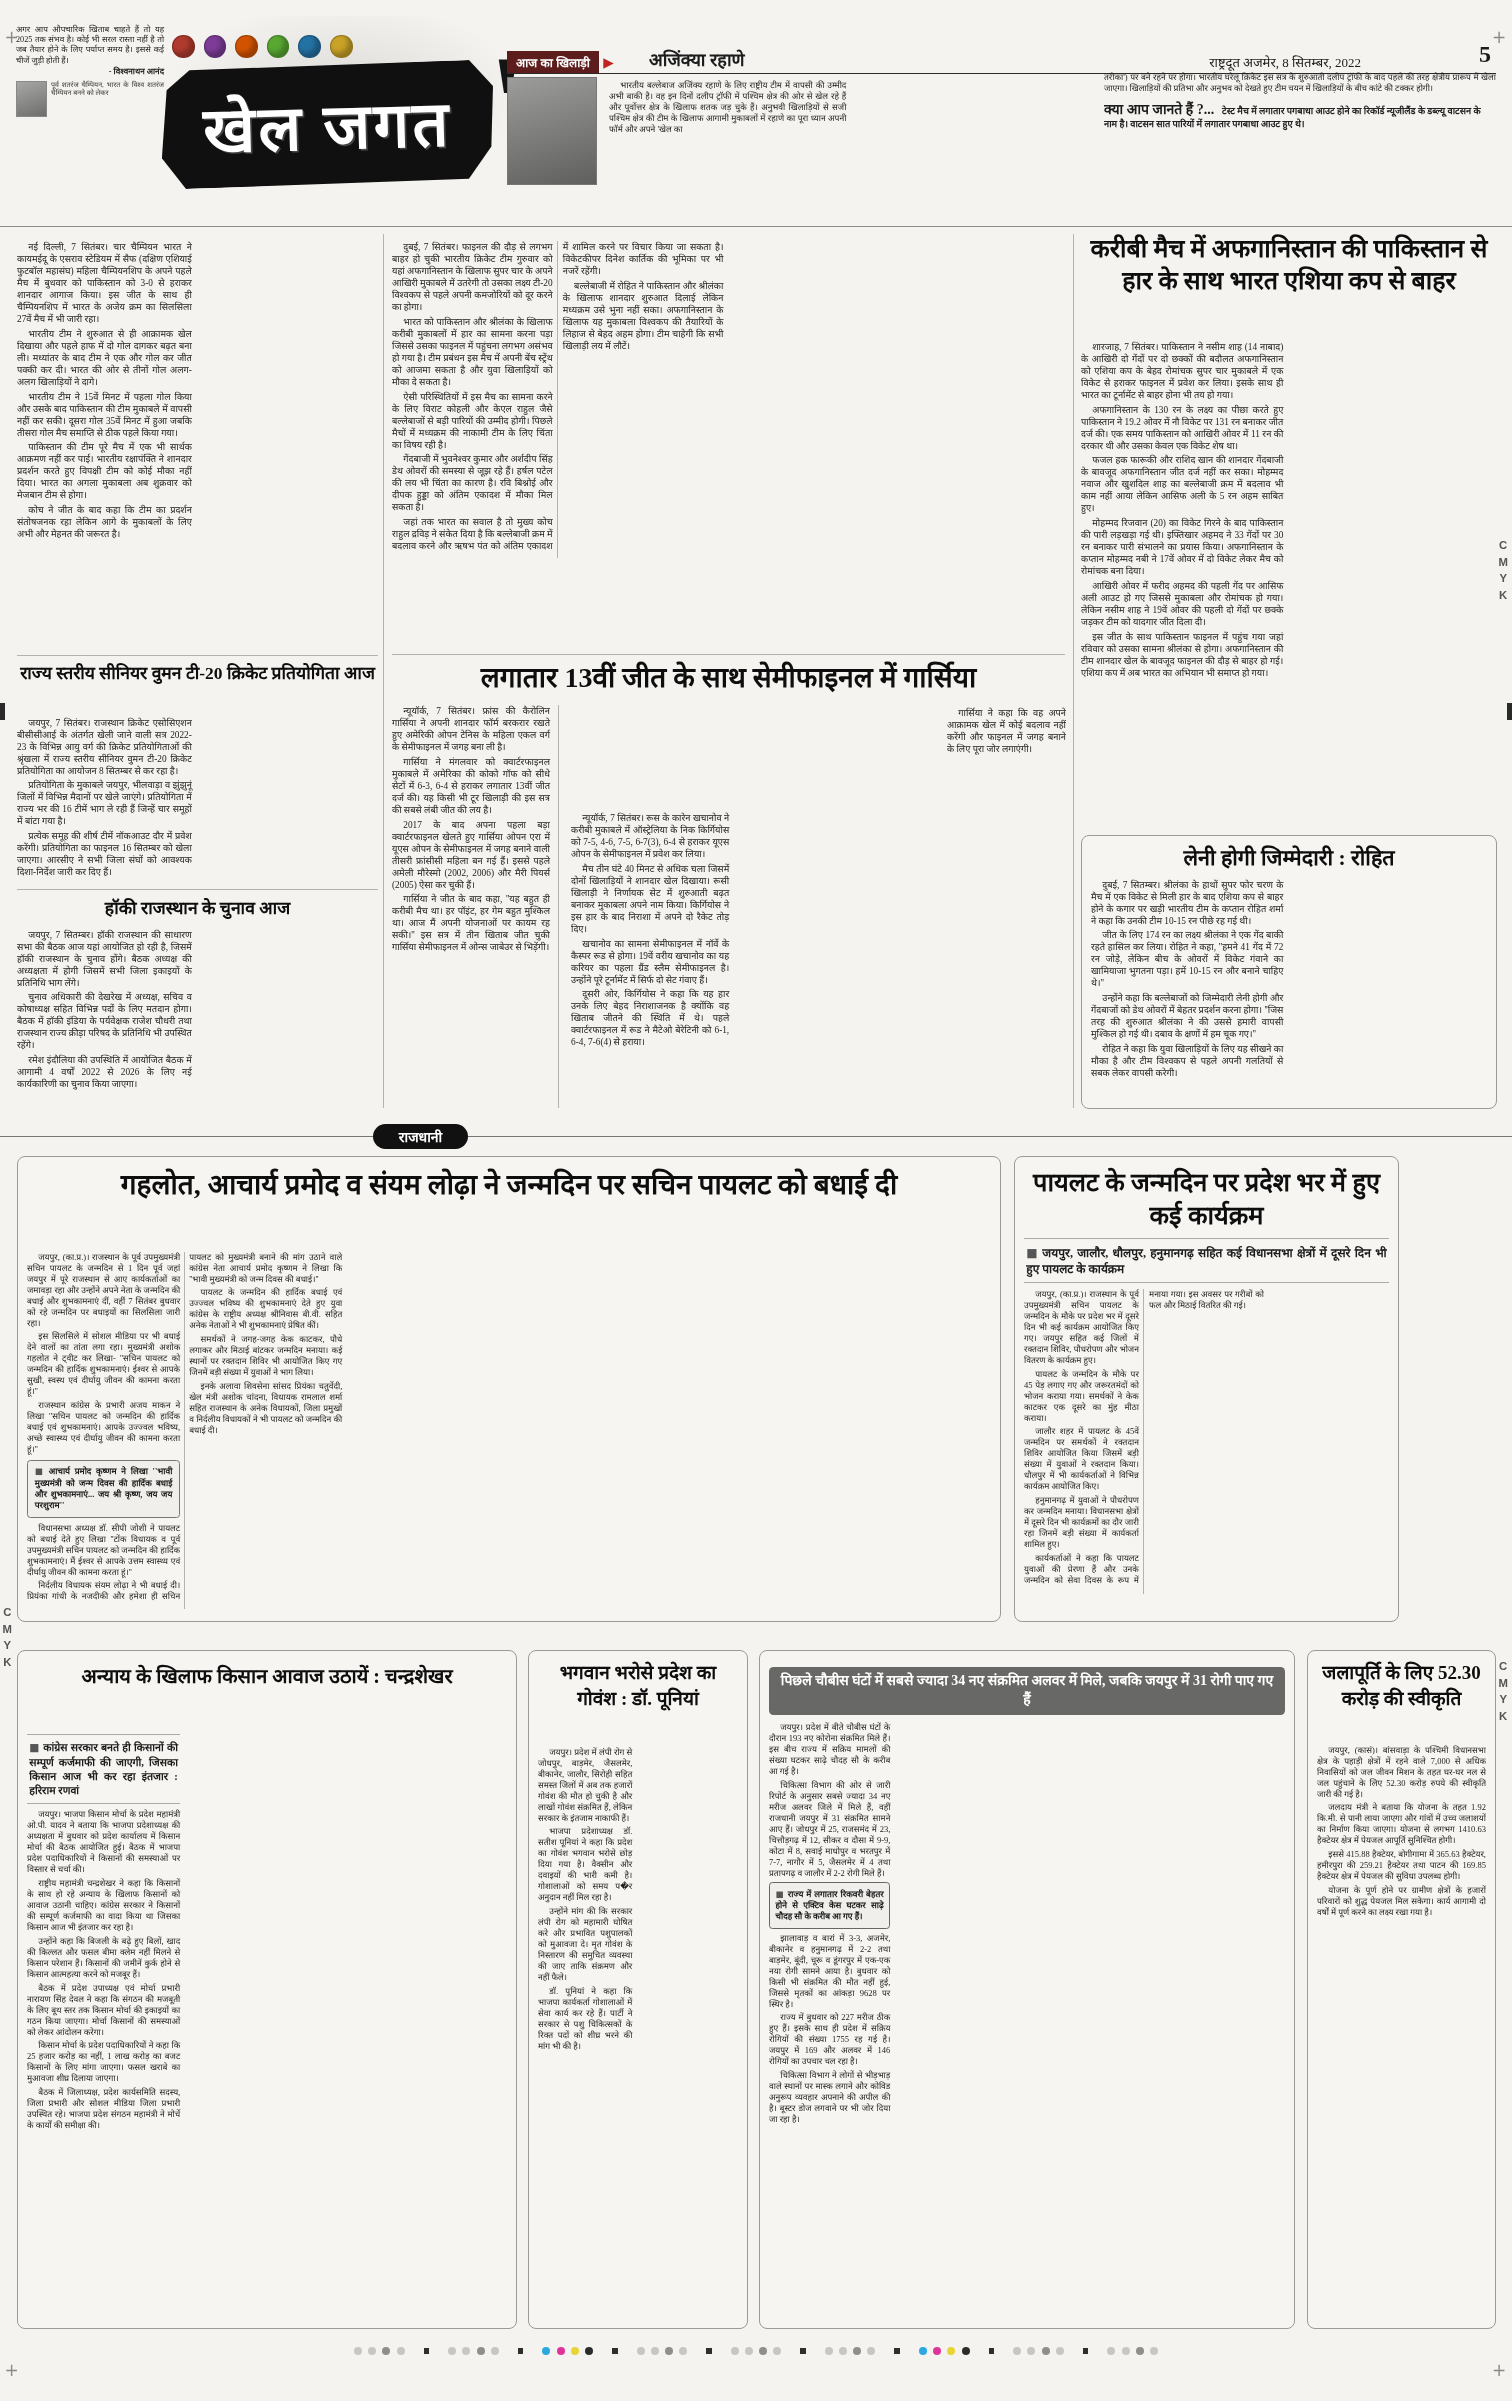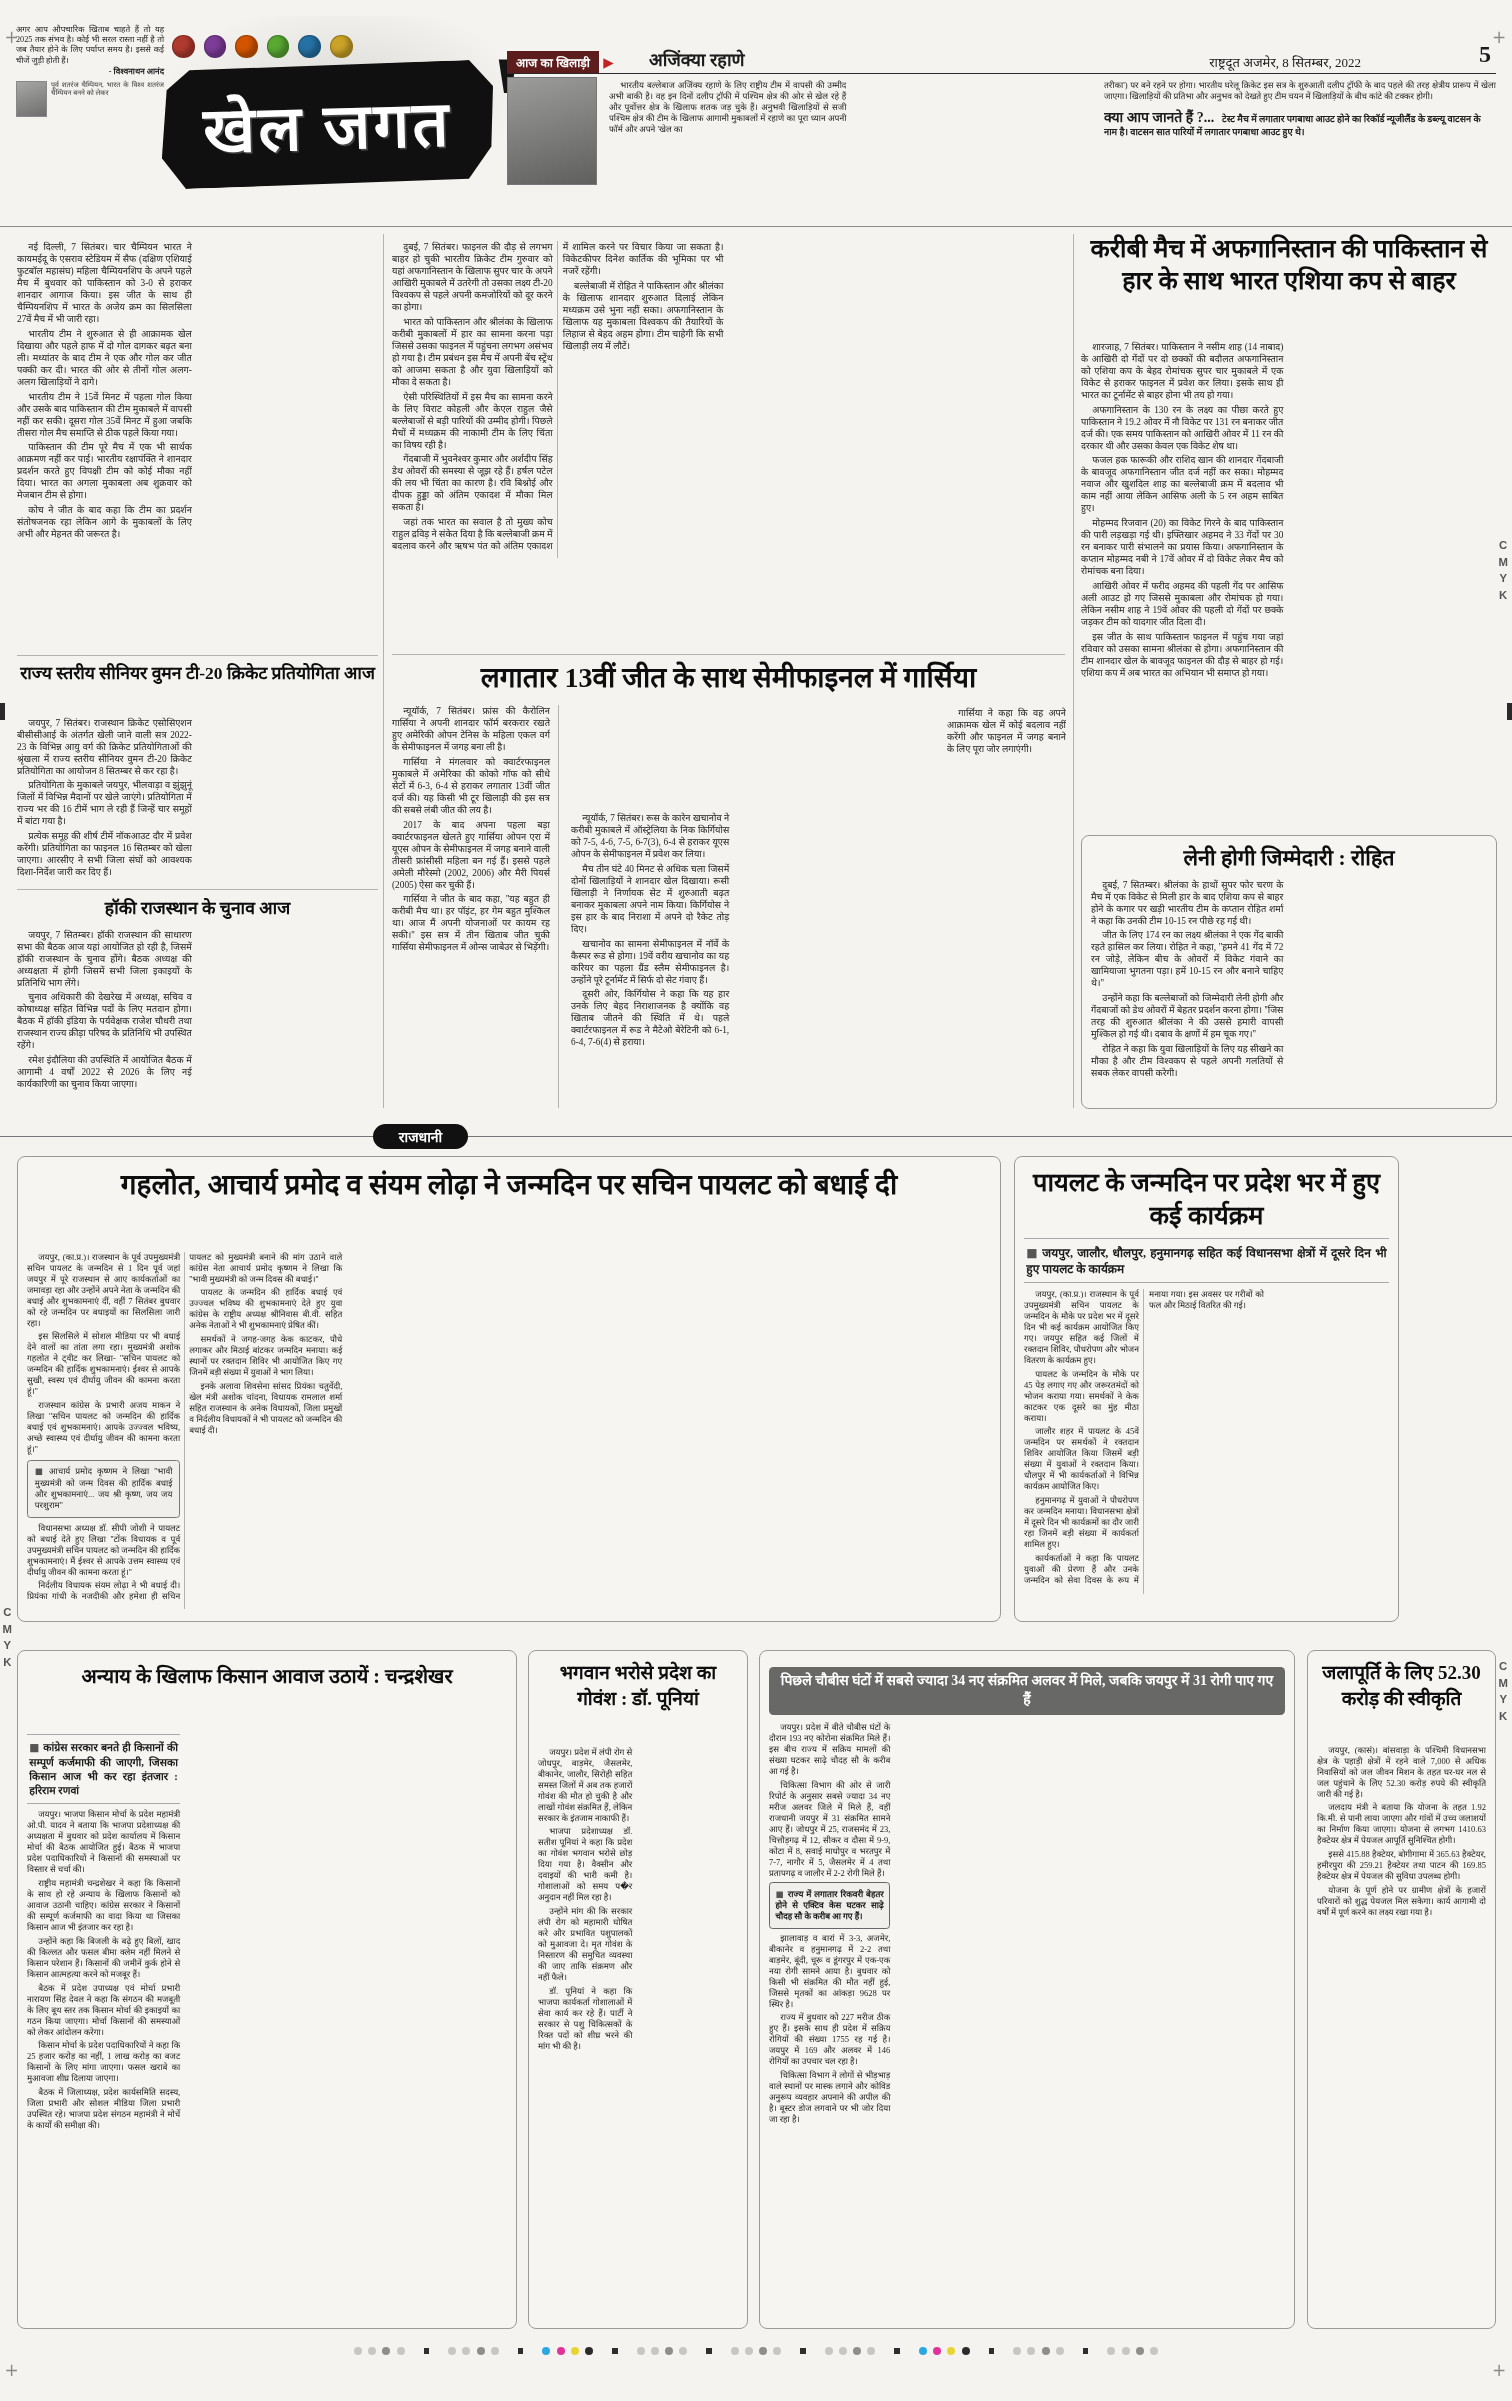--- a/index.html
+++ b/index.html
@@ -32,26 +32,26 @@
 .quote-glyph{position:absolute;left:488px;top:40px;width:51px;height:113px;font-size:141px;line-height:130px;font-weight:bold;color:#141414}
 .pl-wrap{position:absolute;left:507px;top:51px;display:flex;align-items:center;gap:4.5px}
 .pl-label{background:#5d1d1d;color:#fff;font-weight:bold;font-size:12px;padding:2.8px 9px;font-family:"Liberation Sans",sans-serif}
 .pl-arrow{color:#c22222;font-size:13.6px;font-family:"DejaVu Sans",sans-serif}
 .player-photo{position:absolute;left:507px;top:77px;width:90px;height:108px;background:linear-gradient(165deg,#9c9c9a,#5f5f5d);border:0.6px solid #777}
 .player-name{position:absolute;left:649px;top:47px;width:203px;font-size:18px;font-weight:bold}
 .top-date{position:absolute;left:1045px;top:53px;width:316px;font-size:13px;text-align:right}
 .page-num{position:absolute;left:1471px;top:41px;width:28px;font-size:24px;font-weight:bold;text-align:center}
 .name-rule{position:absolute;left:507px;top:73px;width:989px;height:1.1px;background:#2a2a2a}
 .rahane-text{position:absolute;left:609px;top:80px;width:486px;height:113px}
-.header-right{position:absolute;left:1104px;top:80px;width:392px;height:142px;overflow:hidden}
+.header-right{position:absolute;left:1104px;top:72px;width:392px;height:142px;overflow:hidden}
 .header-right .more{font-size:8.5px;line-height:11px;text-align:justify;margin-bottom:4.5px}
 .dyk-title{font-weight:bold;font-size:14px;margin-right:5.6px}
 .dyk-text{font-size:9.3px;line-height:12px;font-weight:bold;color:#222}
 .main-rule{position:absolute;left:0;top:226px;width:1512px;height:1.1px;background:#8c8c8a}
-.pull-quote{border:0.8px solid #777;border-radius:3.4px;padding:5.6px 6.8px;margin:4.5px 0;font-weight:normal;font-size:8.5px;line-height:11.3px;background:#f0efeb;break-inside:avoid}
+.pull-quote{border:0.8px solid #777;border-radius:3.4px;padding:5.6px 6.8px;margin:4.5px 0;font-weight:bold;font-size:8.5px;line-height:11.3px;background:#f0efeb;break-inside:avoid}
 .sq{color:#555;margin-right:3.4px;font-family:"DejaVu Sans",sans-serif}
 .sub-bullet{display:block;font-weight:bold;font-size:12px;line-height:16px;border-top:0.6px solid #aaa;border-bottom:0.6px solid #aaa;padding:5.6px 2.3px;margin-bottom:5.6px;text-align:justify;break-inside:avoid}
 .rev-bar{background:#686866;color:#fff;font-weight:bold;font-size:14px;line-height:18.6px;text-align:center;padding:5.6px 9px;border-radius:4.5px;margin:6.8px 0}
 .note-box{border:0.8px solid #666;border-radius:3.4px;padding:5.6px;font-weight:bold;font-size:8.5px;line-height:11.3px;margin:3.4px 0;break-inside:avoid;background:#f0efeb}
 .khach-headbox{position:absolute;left:571px;top:710px;width:364px;height:91px;border:1.1px solid #555;background:#e9e8e3;display:flex;align-items:center;justify-content:center;padding:5.6px}
 .rd-pill{position:absolute;left:373px;top:1124px;width:95px;height:25px;background:#111;color:#fff;font-weight:bold;font-size:14px;border-radius:12.4px;display:flex;align-items:center;justify-content:center;font-family:"Liberation Sans",sans-serif}
 .cmyk-stack{position:absolute;width:12.4px;display:flex;flex-direction:column;gap:4.5px;font-family:"Liberation Sans",sans-serif;font-weight:bold;font-size:11.3px;color:#555;text-align:center}
 .cmyk-stack .cmyk-letter{display:block}
 .dots-row{position:absolute;left:0;top:2347px;width:1512px;display:flex;align-items:center;justify-content:center}
 .dotgrp{display:inline-flex;gap:6.2px;margin:0 19px}

